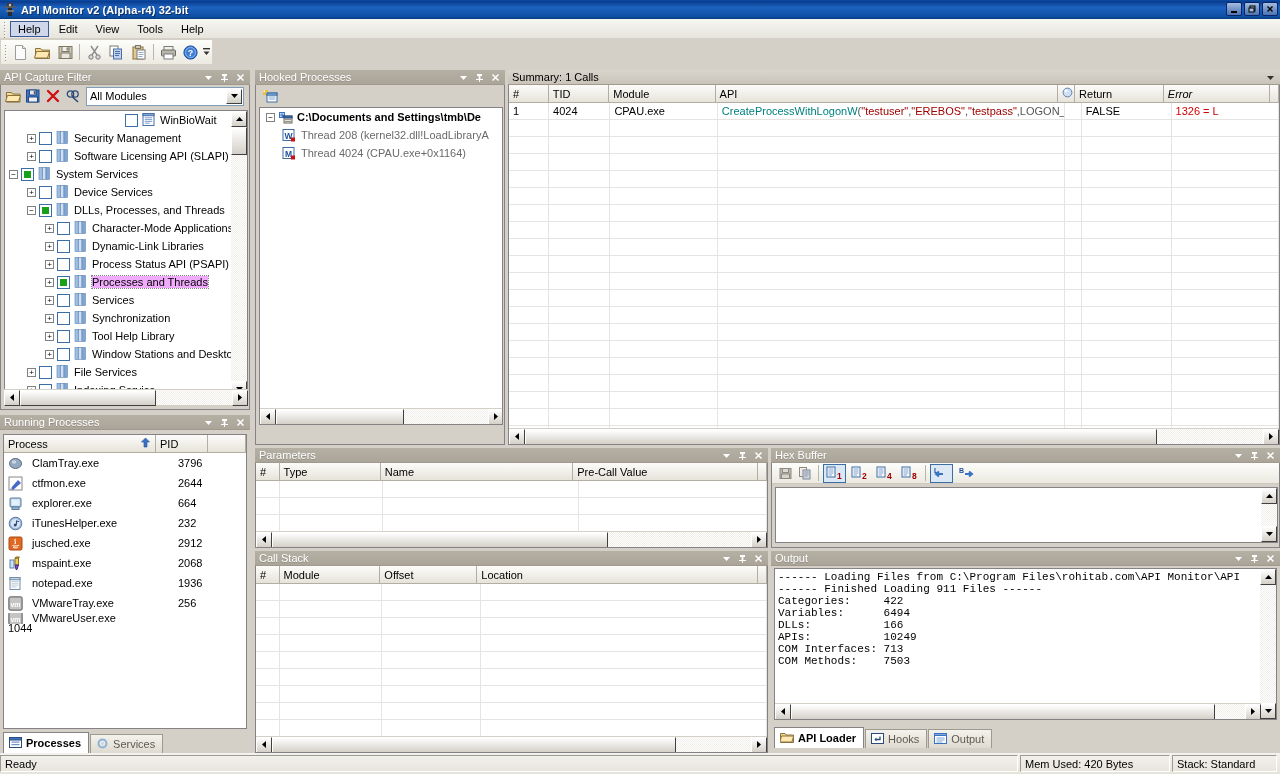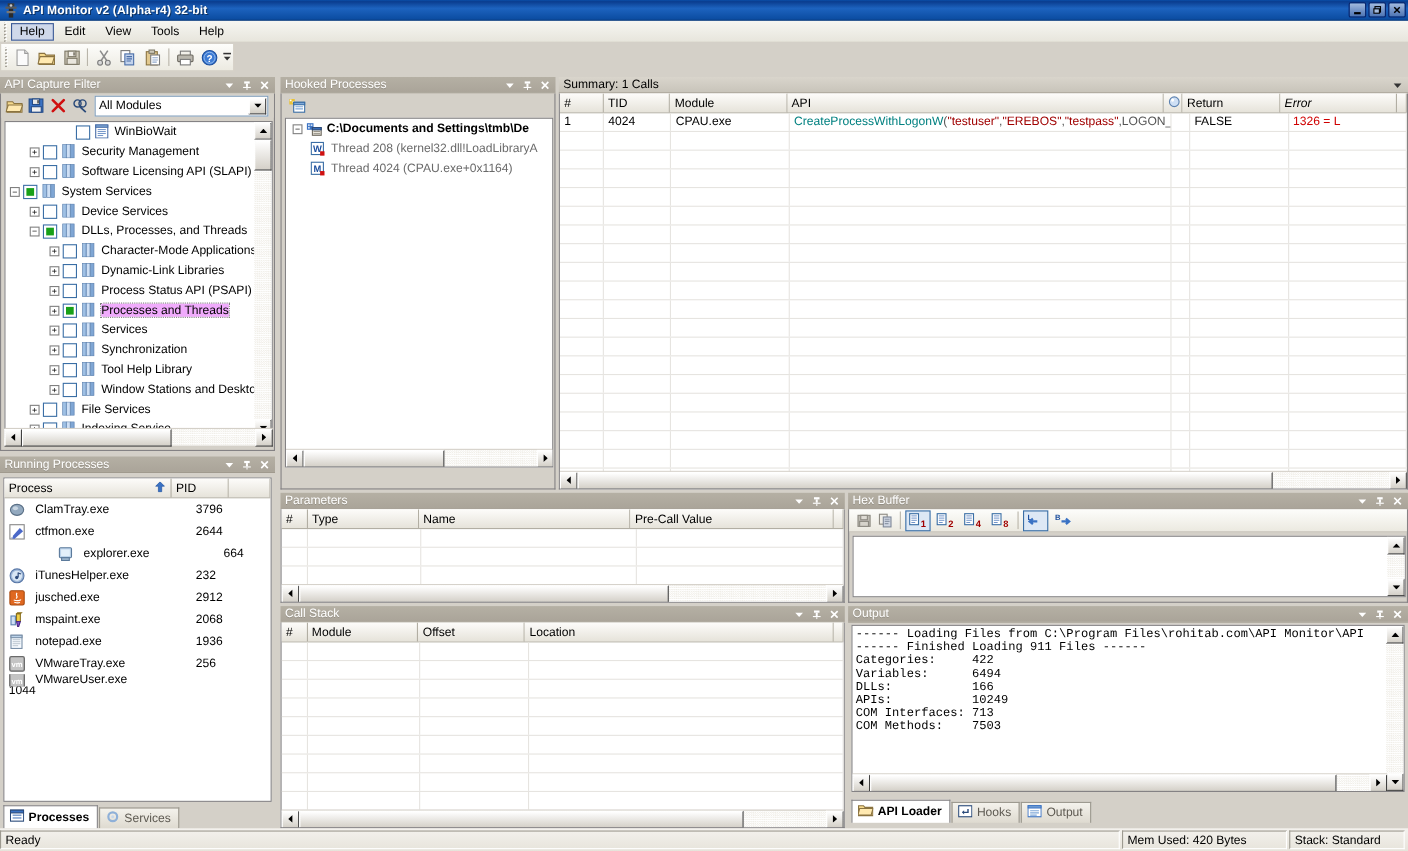--- a/index.html
+++ b/index.html
@@ -314,21 +314,21 @@
           <span class="arrowbox">
             <svg width="7" height="4" viewBox="0 0 7 4">
                 <path d="M0 0 L7 0 L3.5 4 z" fill="#000"></path>
               </svg>
           </span>
         </span>
       </div>
 
       <div style="position:absolute; left:3px; top:25px; width:244px; height:288px; background:#fff; border:1px solid #848284; overflow:hidden;">
         <div class="tree" id="filter-tree" style="position:absolute;left:0;top:0;width:228px;">
-            <div class="tnode" style="padding-left: 52px;">
+            <div class="tnode" style="padding-left: 108px;">
               <span class="texp none"></span>
               <span class="tchk"></span>
               <span class="ticon"><svg width="13" height="13" viewBox="0 0 13 13">
                   <rect x="1" y="0.5" width="11" height="12" fill="#fff" stroke="#4a6ea8"></rect>
                   <rect x="1" y="0.5" width="11" height="2.2" fill="#7fa8d8" stroke="#4a6ea8"></rect>
                   <path d="M2.8 4.8h7.4 M2.8 6.6h7.4 M2.8 8.4h7.4 M2.8 10.2h5" stroke="#6f93c8" stroke-width="0.9"></path>
                 </svg></span>
               <span class="tlabel">WinBioWait</span>
             </div>
             <div class="tnode" style="padding-left: 22px;">
@@ -582,21 +582,21 @@
                 <svg width="15" height="15" viewBox="0 0 15 15">
                   <rect x="1" y="1" width="13" height="13" fill="#fff" stroke="#888"></rect>
                   <path d="M2 13 L10 4 L13 7 L5 14 z" fill="#4a68c8"></path>
                   <path d="M2 13 L4 12.5 L3.5 11 z" fill="#ffe"></path>
                 </svg>
               </span>
               <span>ctfmon.exe</span>
             </span>
             <span class="cell" style="width: 52px; border-right: none;">2644</span>
           </div>
-          <div class="gridrow" style="height: 20px; border-bottom: none; margin-left: 44px;">
+          <div class="gridrow" style="height: 20px; border-bottom: none;">
             <span class="cell" style="width: 170px; border-right: none;">
               <span style="width: 18px; display: inline-flex; align-items: center; margin-right: 6px;">
                 <svg width="15" height="15" viewBox="0 0 15 15">
                   <rect x="2" y="2" width="11" height="9" rx="1" fill="#bcd3ea" stroke="#5b7a9b"></rect>
                   <rect x="3.5" y="3.5" width="8" height="6" fill="#e4f0fa"></rect>
                   <rect x="4" y="11" width="7" height="2.5" fill="#9fb8cf" stroke="#5b7a9b"></rect>
                 </svg>
               </span>
               <span>explorer.exe</span>
             </span>

